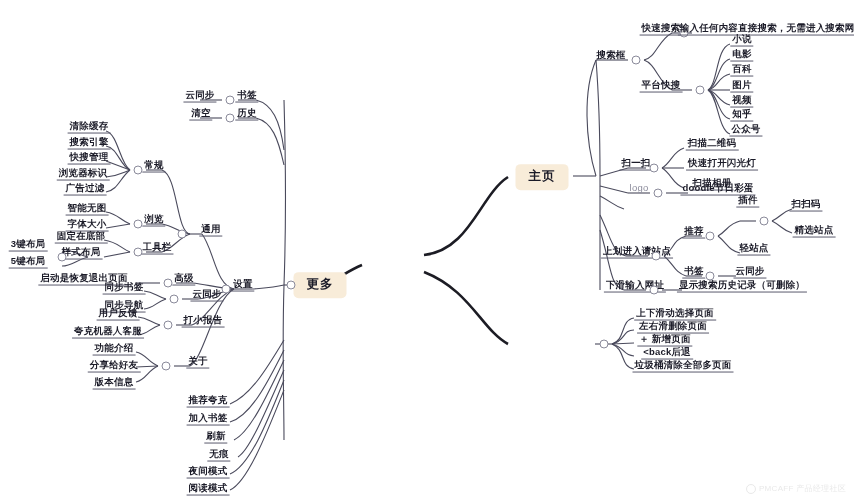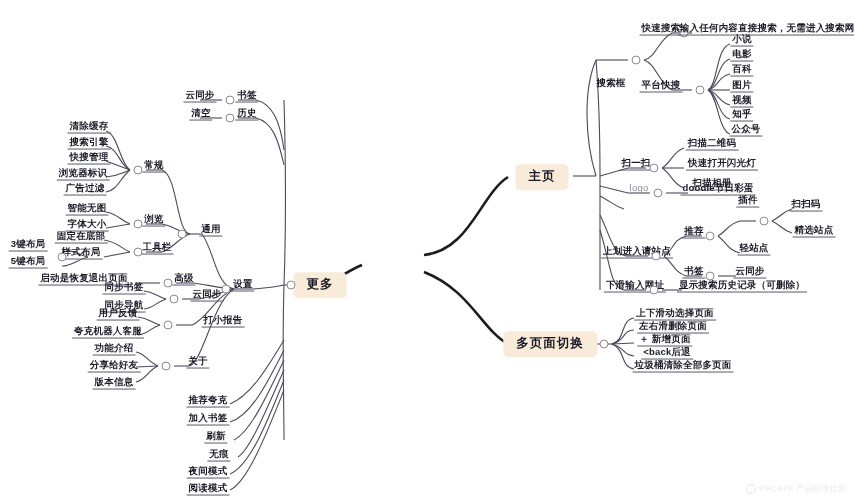--- a/index.html
+++ b/index.html
@@ -210,24 +210,23 @@
       <path d="M284 360 C 266 398 250 432 234 440" stroke-width="1.1"></path>
       <path d="M284 370 C 266 410 250 450 238 457" stroke-width="1.1"></path>
       <path d="M284 380 C 268 420 250 466 230 474" stroke-width="1.1"></path>
       <path d="M284 390 C 268 430 248 482 230 490" stroke-width="1.1"></path>
 
     </g>
   </svg>
 
 
   <div class="node boxed" style="left:542px;top:177px;">主页</div>
-  <div class="node boxed" style="left:550px;top:344px;">多页面切换</div>
   <div class="node boxed" style="left:320px;top:285px;">更多</div>
 
-  <div class="node mid" style="left:611px;top:56px;margin-top:28px;">搜索框</div>
+  <div class="node mid" style="left:611px;top:56px;">搜索框</div>
   <div class="dot" style="left:636px;top:60px;"></div>
 
   <div class="node leaf" style="left:661px;top:29px;">快速搜索</div>
   <div class="dot" style="left:684px;top:33px;"></div>
   <div class="node leaf" style="left:772px;top:29px;">输入任何内容直接搜索，无需进入搜索网站</div>
 
   <div class="node leaf" style="left:661px;top:86px;">平台快搜</div>
   <div class="dot" style="left:700px;top:90px;"></div>
 
   <div class="node leaf" style="left:742px;top:40px;">小说</div>
@@ -314,21 +313,21 @@
 
   <div class="node leaf" style="left:184px;top:279px;">高级</div>
   <div class="dot" style="left:168px;top:283px;"></div>
   <div class="node leaf" style="left:84px;top:279px;">启动是恢复退出页面</div>
 
   <div class="node leaf" style="left:207px;top:295px;">云同步</div>
   <div class="dot" style="left:174px;top:299px;"></div>
   <div class="node leaf" style="left:124px;top:288px;">同步书签</div>
   <div class="node leaf" style="left:124px;top:306px;">同步导航</div>
 
-  <div class="node leaf" style="left:203px;top:321px;margin-left:20px;">打小报告</div>
+  <div class="node leaf" style="left:203px;top:321px;">打小报告</div>
   <div class="dot" style="left:168px;top:325px;"></div>
   <div class="node leaf" style="left:118px;top:314px;">用户反馈</div>
   <div class="node leaf" style="left:108px;top:332px;">夸克机器人客服</div>
 
   <div class="node leaf" style="left:198px;top:362px;">关于</div>
   <div class="dot" style="left:166px;top:366px;"></div>
   <div class="node leaf" style="left:114px;top:349px;">功能介绍</div>
   <div class="node leaf" style="left:114px;top:366px;">分享给好友</div>
   <div class="node leaf" style="left:114px;top:383px;">版本信息</div>
 

